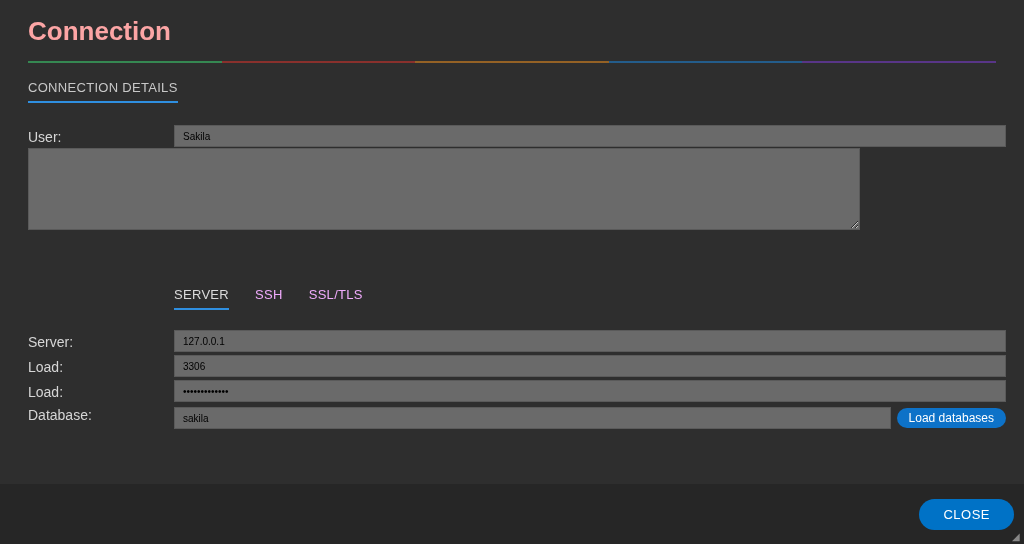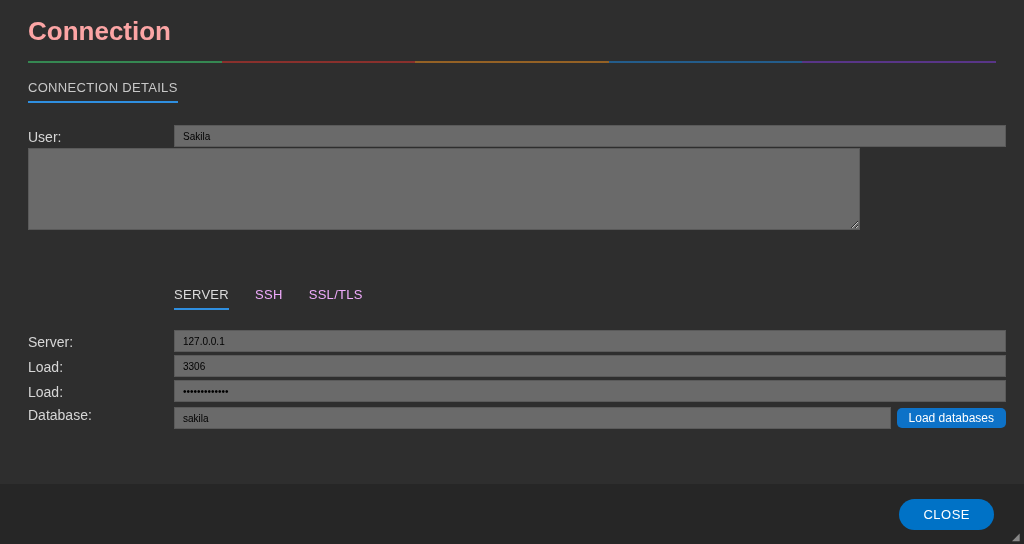--- a/index.html
+++ b/index.html
@@ -111,41 +111,41 @@
     margin-top: 4px;
   }
   .db-row input {
     flex: 1 1 auto;
     width: auto;
   }
   .chip-btn {
     background: #0d72c8;
     color: #fff;
     border: none;
-    border-radius: 5px;
+    border-radius: 10px;
     padding: 0 12px;
     height: 20px;
     margin-left: 6px;
     font-size: 12px;
     cursor: pointer;
     align-self: center;
   }
 
   
   .footer {
     position: absolute;
     left: 0;
     top: 484px;
     width: 1024px;
     height: 60px;
     background: #262626;
     display: flex;
     justify-content: flex-end;
     align-items: center;
-    padding-right: 30px;
+    padding-right: 10px;
   }
   .close-btn {
     background: #0072c6;
     color: #fff;
     border: none;
     border-radius: 18px;
     padding: 8px 24px;
     font-size: 13px;
     letter-spacing: 0.5px;
     cursor: pointer;

